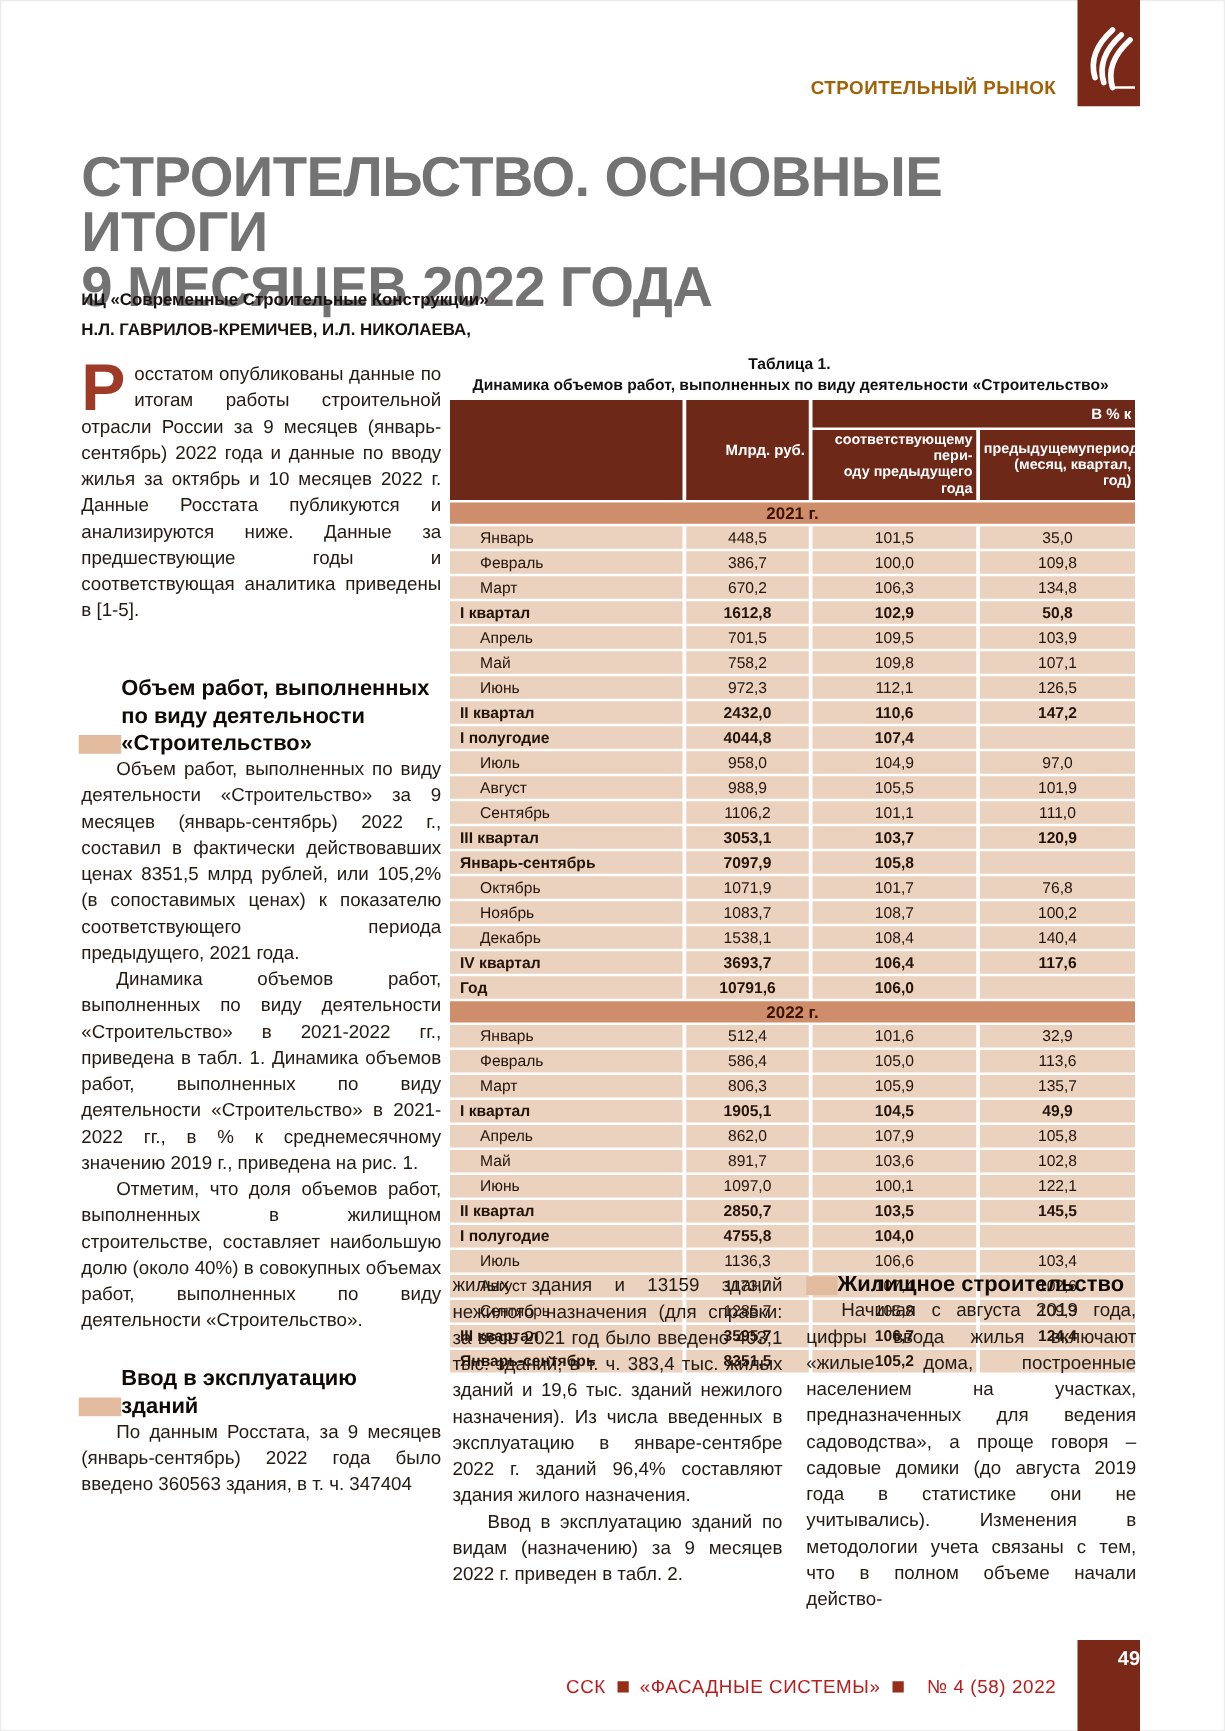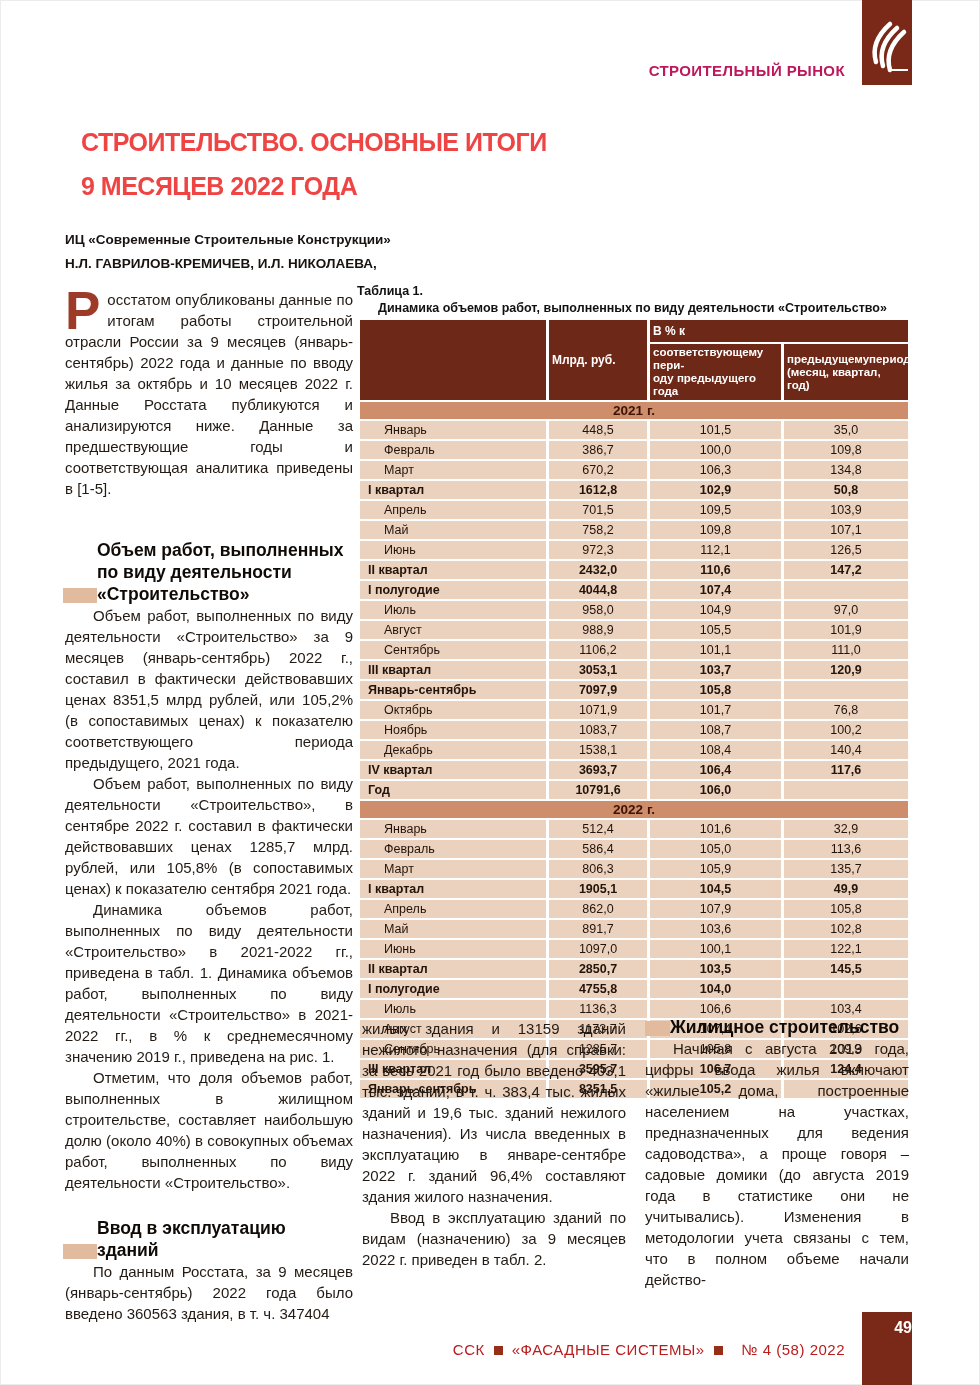--- a/index.html
+++ b/index.html
@@ -13,27 +13,27 @@
     box-shadow:inset 0 0 0 1px #ececec;
   }
   
   .logo-box{
     position:absolute;left:862px;top:0;width:50px;height:85px;
     background:#7a2817;
   }
   .section-label{
     position:absolute;top:62px;right:135px;
     font-size:15px;font-weight:bold;letter-spacing:.4px;
-    color:#be185d;white-space:nowrap;margin-left:48px;
+    color:#a16207;white-space:nowrap;margin-left:48px;
   }
   
   .title{
     position:absolute;left:65px;top:120px;width:780px;
-    font-size:25px;line-height:44px;font-weight:bold;
-    letter-spacing:-0.5px;color:#ef4444;margin-left:16px;
+    font-size:45px;line-height:44px;font-weight:bold;
+    letter-spacing:-0.5px;color:#737373;
   }
   .authors{
     position:absolute;left:65px;top:228px;width:600px;
     font-size:13.5px;line-height:24px;font-weight:bold;color:#181310;
   }
   
   .col{position:absolute;font-size:15px;line-height:21px;text-align:justify;color:#231a13;}
   .col-left{left:65px;top:289px;width:288px;}
   .col-mid{left:362px;top:1018px;width:264px;}
   .col-right{left:645px;top:1016px;width:264px;}
@@ -56,39 +56,39 @@
   }
   .col-right .subhead{margin-left:25px;}
   .col-right .subhead .hl{left:-25px;width:25px;}
   .mt40{margin-top:40px;}
   .mt22{margin-top:24px;}
   .mt8{margin-top:7px;}
   .mt10{margin-top:10px;}
   
   .table-wrap{position:absolute;left:357px;top:284px;width:551px;}
   .table-label{
-    text-align:left;font-size:12.5px;font-weight:bold;color:#111;
+    text-align:center;font-size:12.5px;font-weight:bold;color:#111;
     margin:0 2px 3px 0;
   }
   .table-caption{
     text-align:center;font-size:12.5px;font-weight:bold;color:#111;
     margin-bottom:3px;
   }
   table.tbl{
     width:551px;
     border-collapse:separate;border-spacing:3px 2px;
     table-layout:fixed;
   }
   table.tbl col.c1{width:186px;}
   table.tbl col.c2{width:98px;}
   table.tbl col.c3{width:131px;}
   table.tbl col.c4{width:124px;}
   table.tbl th{
     background:#6d2817;color:#ffffff;font-weight:bold;
-    font-size:11.5px;line-height:13px;text-align:left;vertical-align:middle;
+    font-size:11.5px;line-height:13px;text-align:right;vertical-align:middle;
     padding:2px 3px;white-space:pre-line;
   }
   table.tbl th.unit{font-size:12px;margin-top:25px;}
   table.tbl th.grp{font-size:12px;height:18px;}
   table.tbl td{
     background:#ebd2bf;color:#241309;
     font-size:12.5px;line-height:14px;height:16px;
     text-align:center;vertical-align:middle;padding:1px 4px;
   }
   table.tbl td.lbl{text-align:left;padding-left:8px;}
@@ -139,21 +139,20 @@
   </div>
 
   <div class="col col-left">
     <p><span class="dropcap">Р</span><span>осстатом опубликованы данные по итогам работы строительной отрасли России за 9 месяцев (январь-сентябрь) 2022 года и данные по вводу жилья за октябрь и 10 месяцев 2022 г. Данные Росстата публикуются и анализируются ниже. Данные за предшествующие годы и соответствующая аналитика приведены в [1-5].</span></p>
 
     <h2 class="subhead mt40"><i class="hl"></i><span>Объем работ, выполненных
 по виду деятельности
 «Строительство»</span></h2>
 
     <p class="ind mt8">Объем работ, выполненных по виду деятельности «Строительство» за 9 месяцев (январь-сентябрь) 2022 г., составил в фактически действовавших ценах 8351,5 млрд рублей, или 105,2% (в сопоставимых ценах) к показателю соответствующего периода предыдущего, 2021 года.</p>
-    <p class="ind">Объем работ, выполненных по виду деятельности «Строительство», в сентябре 2022 г. составил в фактически действовавших ценах 1285,7 млрд. рублей, или 105,8% (в сопоставимых ценах) к показателю сентября 2021 года.</p>
     <p class="ind">Динамика объемов работ, выполненных по виду деятельности «Строительство» в 2021-2022 гг., приведена в табл. 1. Динамика объемов работ, выполненных по виду деятельности «Строительство» в 2021-2022 гг., в % к среднемесячному значению 2019 г., приведена на рис. 1.</p>
     <p class="ind">Отметим, что доля объемов работ, выполненных в жилищном строительстве, составляет наибольшую долю (около 40%) в совокупных объемах работ, выполненных по виду деятельности «Строительство».</p>
 
     <h2 class="subhead mt22"><i class="hl"></i><span>Ввод в эксплуатацию
 зданий</span></h2>
 
     <p class="ind mt8">По данным Росстата, за 9 месяцев (январь-сентябрь) 2022 года было введено 360563 здания, в т. ч. 347404</p>
   </div>
 
   <div class="table-wrap">

